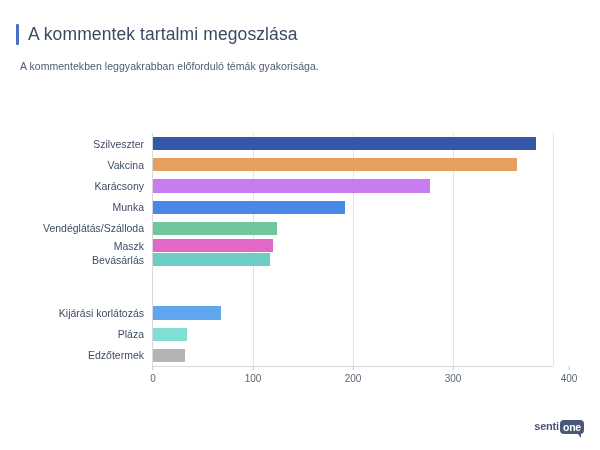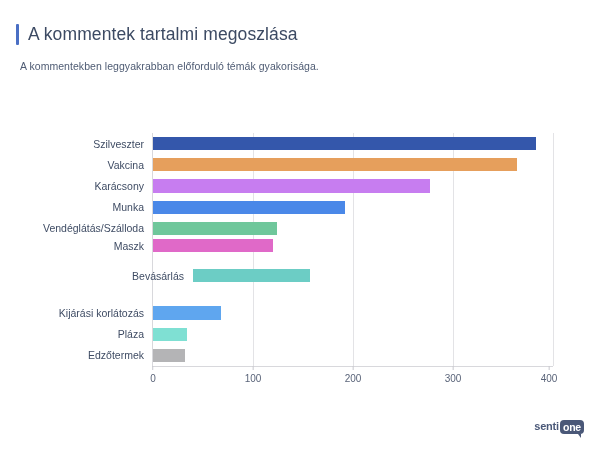--- a/index.html
+++ b/index.html
@@ -223,21 +223,21 @@
             <div class="bar" title="Munka: 192" style="width: 192px; background: rgb(74, 136, 232);"></div>
           </div>
           <div class="row" style="top: 88.7518px; height: 13.1327px;">
             <div class="cat-label">Vendéglátás/Szálloda</div>
             <div class="bar" title="Vendéglátás/Szálloda: 124" style="width: 124px; background: rgb(111, 199, 155);"></div>
           </div>
           <div class="row" style="top: 98px; height: 13.1327px; margin-top: 8px;">
             <div class="cat-label">Maszk</div>
             <div class="bar" title="Maszk: 120" style="width: 120px; background: rgb(224, 105, 200);"></div>
           </div>
-          <div class="row" style="top: 136px; height: 13.1327px; margin-left: 40px;">
+          <div class="row" style="top: 120px; height: 13.1327px;">
             <div class="cat-label">Bevásárlás</div>
             <div class="bar" title="Bevásárlás: 117" style="width: 117px; background: rgb(108, 205, 197);"></div>
           </div>
           <div class="row" style="top: 173.479px; height: 13.1327px;">
             <div class="cat-label">Kijárási korlátozás</div>
             <div class="bar" title="Kijárási korlátozás: 68" style="width: 68px; background: rgb(95, 166, 239);"></div>
           </div>
           <div class="row" style="top: 194.661px; height: 13.1327px;">
             <div class="cat-label">Pláza</div>
             <div class="bar" title="Pláza: 34" style="width: 34px; background: rgb(127, 224, 211);"></div>
@@ -257,21 +257,21 @@
             <span class="ticklabel">100</span>
           </div>
           <div class="xtick" style="left: 200px;">
             <span class="tickmark"></span>
             <span class="ticklabel">200</span>
           </div>
           <div class="xtick" style="left: 300px;">
             <span class="tickmark"></span>
             <span class="ticklabel">300</span>
           </div>
-          <div class="xtick" style="left: 396px;">
+          <div class="xtick" style="left: 416px;">
             <span class="tickmark"></span>
             <span class="ticklabel">400</span>
           </div>
         </div>
     </div>
   </div>
 
   <div class="logo">
     <span class="logo-word">senti</span>
     <span class="logo-bubble">one</span>

